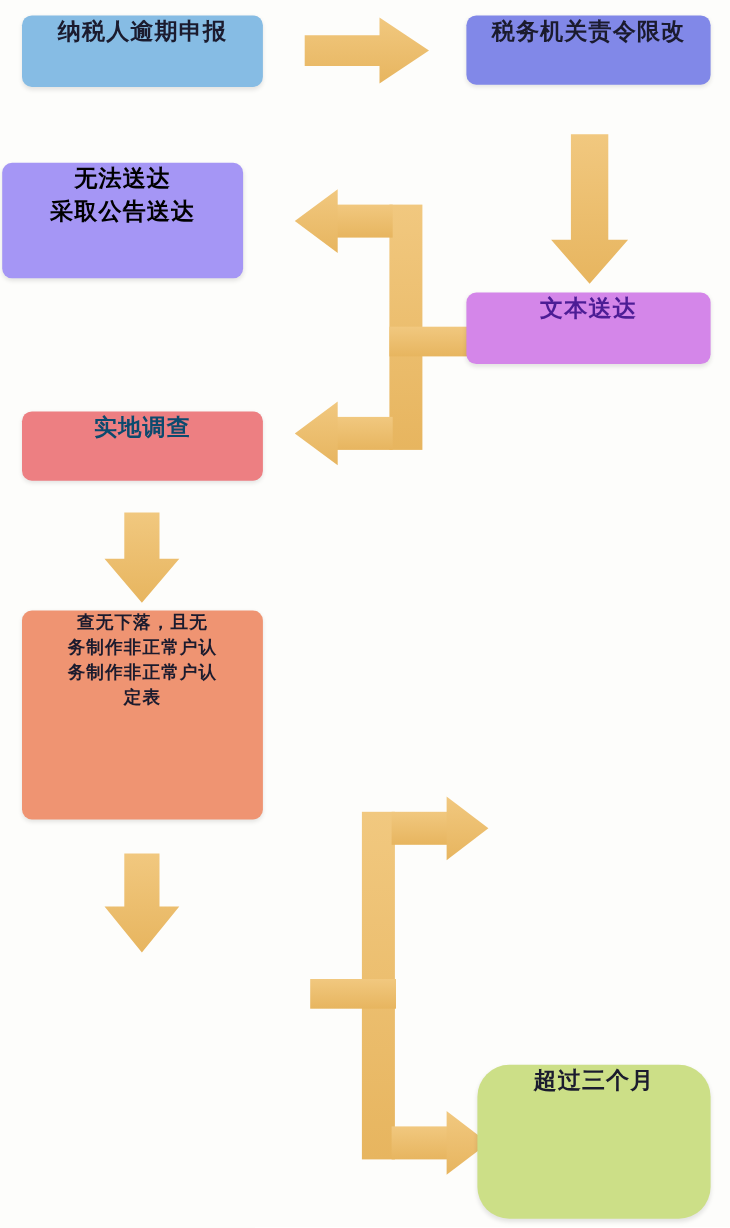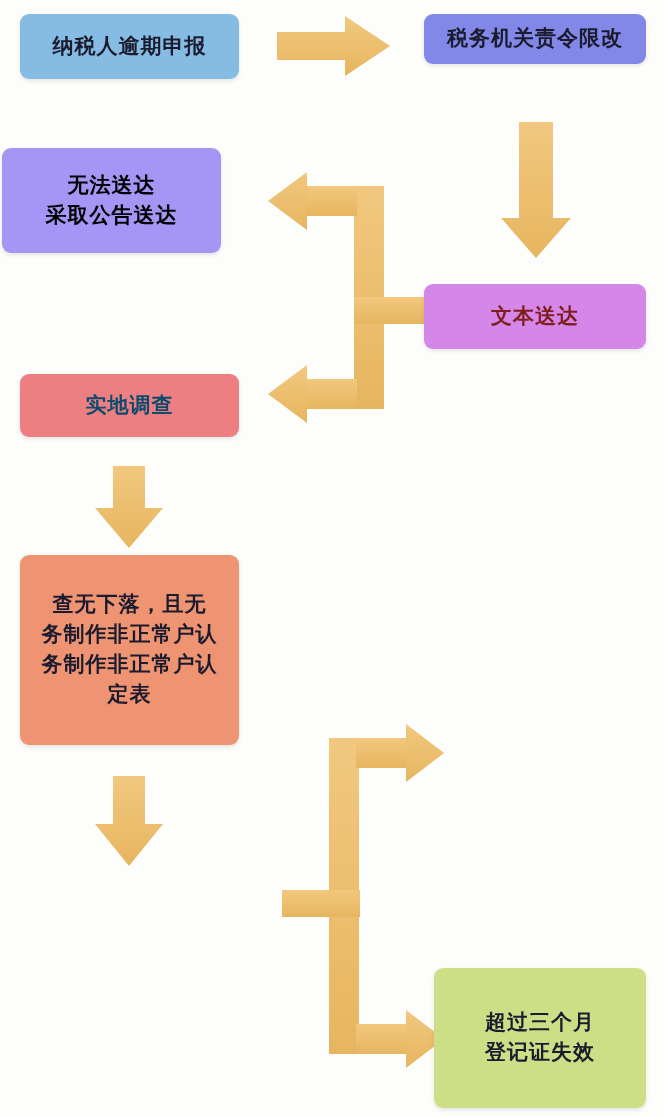--- a/index.html
+++ b/index.html
@@ -18,21 +18,20 @@
     overflow: hidden;
   }
   
   .node {
     position: absolute;
     box-sizing: border-box;
     border-radius: 9px;
     display: flex;
     flex-direction: column;
     align-items: center;
-    justify-content: center;
     text-align: center;
     color: #1b1b2e;
     font-weight: 700;
     letter-spacing: 1px;
     line-height: 1.42;
     box-shadow: 0 2px 4px rgba(0,0,0,0.10);
     user-select: none;
   }
   .node .ln { display: block; white-space: nowrap; }
 
@@ -98,44 +97,43 @@
 
       <rect x="356" y="1024" width="52" height="30" fill="url(#gold)"></rect>
       <path fill="url(#gold)" d="M 406,1010 L 406,1068 L 444,1039 Z"></path>
     </g>
   </svg>
 
   <div class="node" style="left: 20px; top: 14px; width: 219px; height: 65px; background: rgb(134, 188, 228); font-size: 21px; color: rgb(27, 27, 46);">
     <span class="ln">纳税人逾期申报</span>
   </div>
 
-  <div class="node" style="left: 424px; top: 14px; width: 222px; height: 50px; background: rgb(129, 136, 232); font-size: 21px; color: rgb(27, 27, 46);">
+  <div class="node" style="left: 424px; top: 14px; width: 222px; height: 63px; background: rgb(129, 136, 232); font-size: 21px; color: rgb(27, 27, 46);">
     <span class="ln">税务机关责令限改</span>
   </div>
 
   <div class="node" style="left: 2px; top: 148px; width: 219px; height: 105px; background: rgb(165, 150, 245); font-size: 21px; color: #000000;">
     <span class="ln">无法送达</span>
     <span class="ln">采取公告送达</span>
   </div>
 
-  <div class="node" style="left: 424px; top: 284px; width: 222px; height: 65px; background: rgb(212, 134, 233); font-size: 21px; color: #7f1d1d;">
+  <div class="node" style="left: 424px; top: 266px; width: 222px; height: 65px; background: rgb(212, 134, 233); font-size: 21px; color: #4c1d95;">
     <span class="ln">文本送达</span>
   </div>
 
   <div class="node" style="left: 20px; top: 374px; width: 219px; height: 63px; background: rgb(237, 127, 130); font-size: 21px; color: #0c4a6e;">
     <span class="ln">实地调查</span>
   </div>
 
-  <div class="node" style="left: 20px; top: 555px; width: 219px; height: 190px; background: rgb(239, 148, 114); font-size: 21px; color: rgb(27, 27, 46);">
+  <div class="node" style="left: 20px; top: 555px; width: 219px; height: 190px; background: rgb(239, 148, 114); font-size: 16px; color: rgb(27, 27, 46);">
     <span class="ln">查无下落，且无</span>
     <span class="ln">务制作非正常户认</span>
     <span class="ln">务制作非正常户认</span>
     <span class="ln">定表</span>
   </div>
 
 
 
-  <div class="node" style="left: 434px; top: 968px; width: 212px; height: 140px; background: rgb(204, 223, 135); font-size: 21px; color: rgb(27, 27, 46);">
+  <div class="node" style="left: 434px; top: 968px; width: 212px; height: 140px; background: rgb(204, 223, 135); font-size: 21px; color: rgb(27, 27, 46); border-radius: 29px;">
     <span class="ln">超过三个月</span>
-    <span class="ln">登记证失效</span>
   </div>
 
 </div>
 
 </body></html>

